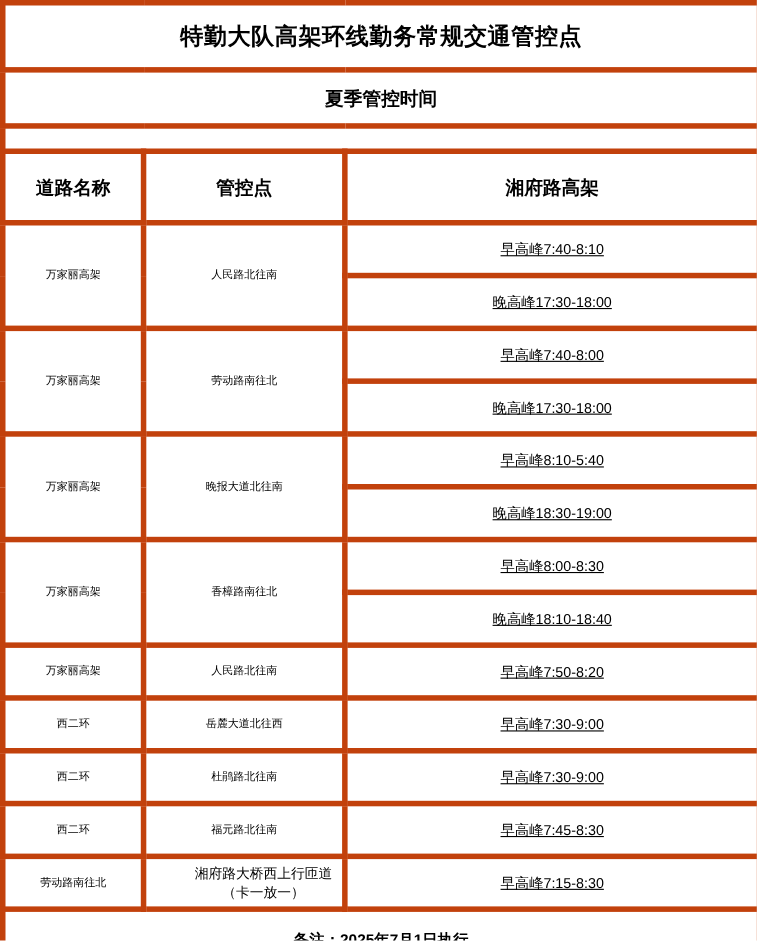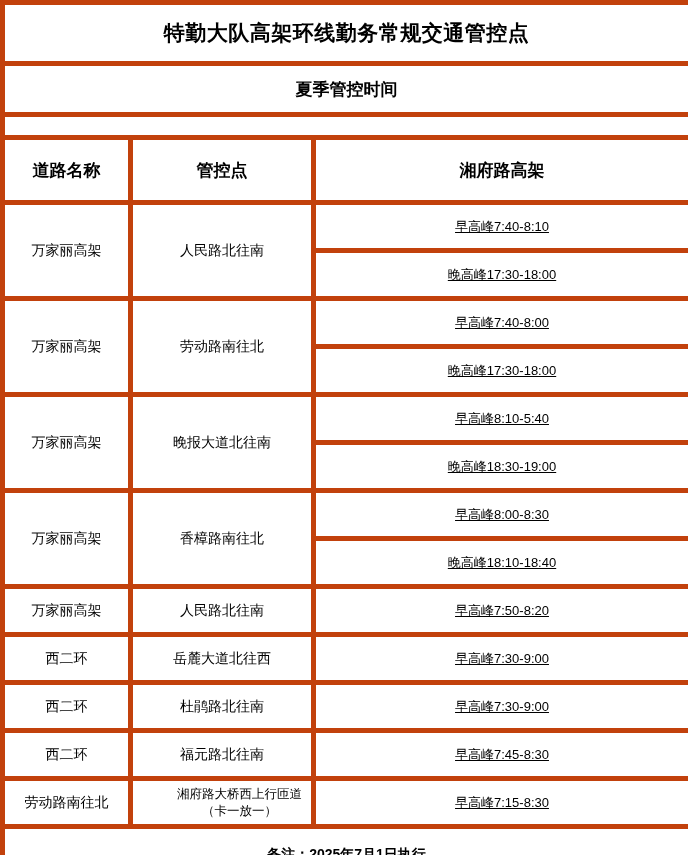--- a/index.html
+++ b/index.html
@@ -50,21 +50,21 @@
     border-right: 1px solid #c9c9c9;
   }
   .head-cell {
     height: 60px;
     font-size: 17px;
     font-weight: bold;
     margin-left: 12px;
   }
   .road-cell,
   .point-cell {
-    font-size: 14px;
+    font-size: 10px;
     height: 40px;
     line-height: 1.35;
     padding: 4px 6px;
   }
   .time-cell {
     font-size: 13px;
     height: 43px;
     text-decoration: underline;
   }
   .point-cell.wrap {

